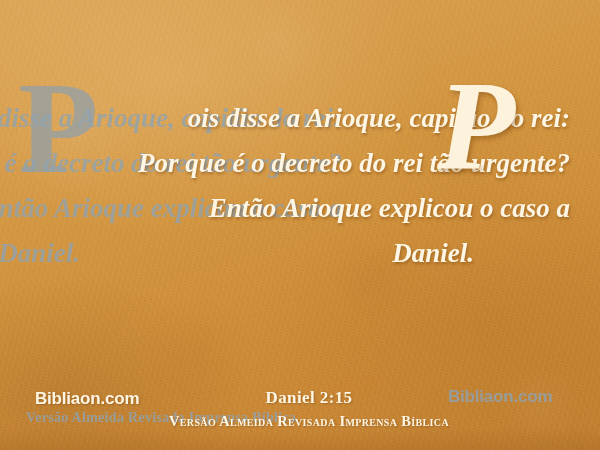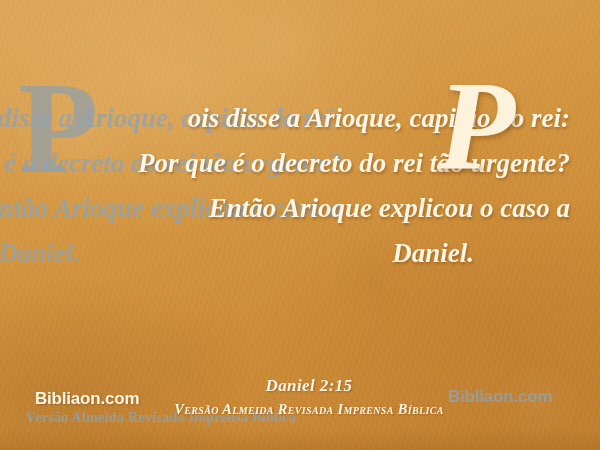--- a/index.html
+++ b/index.html
@@ -160,25 +160,24 @@
     font-size: 128px;
     line-height: 1;
     color: #fdf3dc;
     text-shadow: 2px 3px 5px rgba(110,60,10,0.40);
     z-index: 4;
   }
 
   .ref-block {
     position: absolute;
     left: 0;
-    top: 376px;
+    top: 388px;
     width: 600px;
     text-align: center;
     z-index: 4;
-    font-style: italic;
   }
   .ref-title {
     font-family: "Liberation Serif", serif;
     font-weight: 700;
     font-size: 17px;
     letter-spacing: 0.4px;
     color: #fdf6e4;
     text-shadow: 1px 1px 2px rgba(110,60,10,0.42);
     margin-left: 18px;
   }

